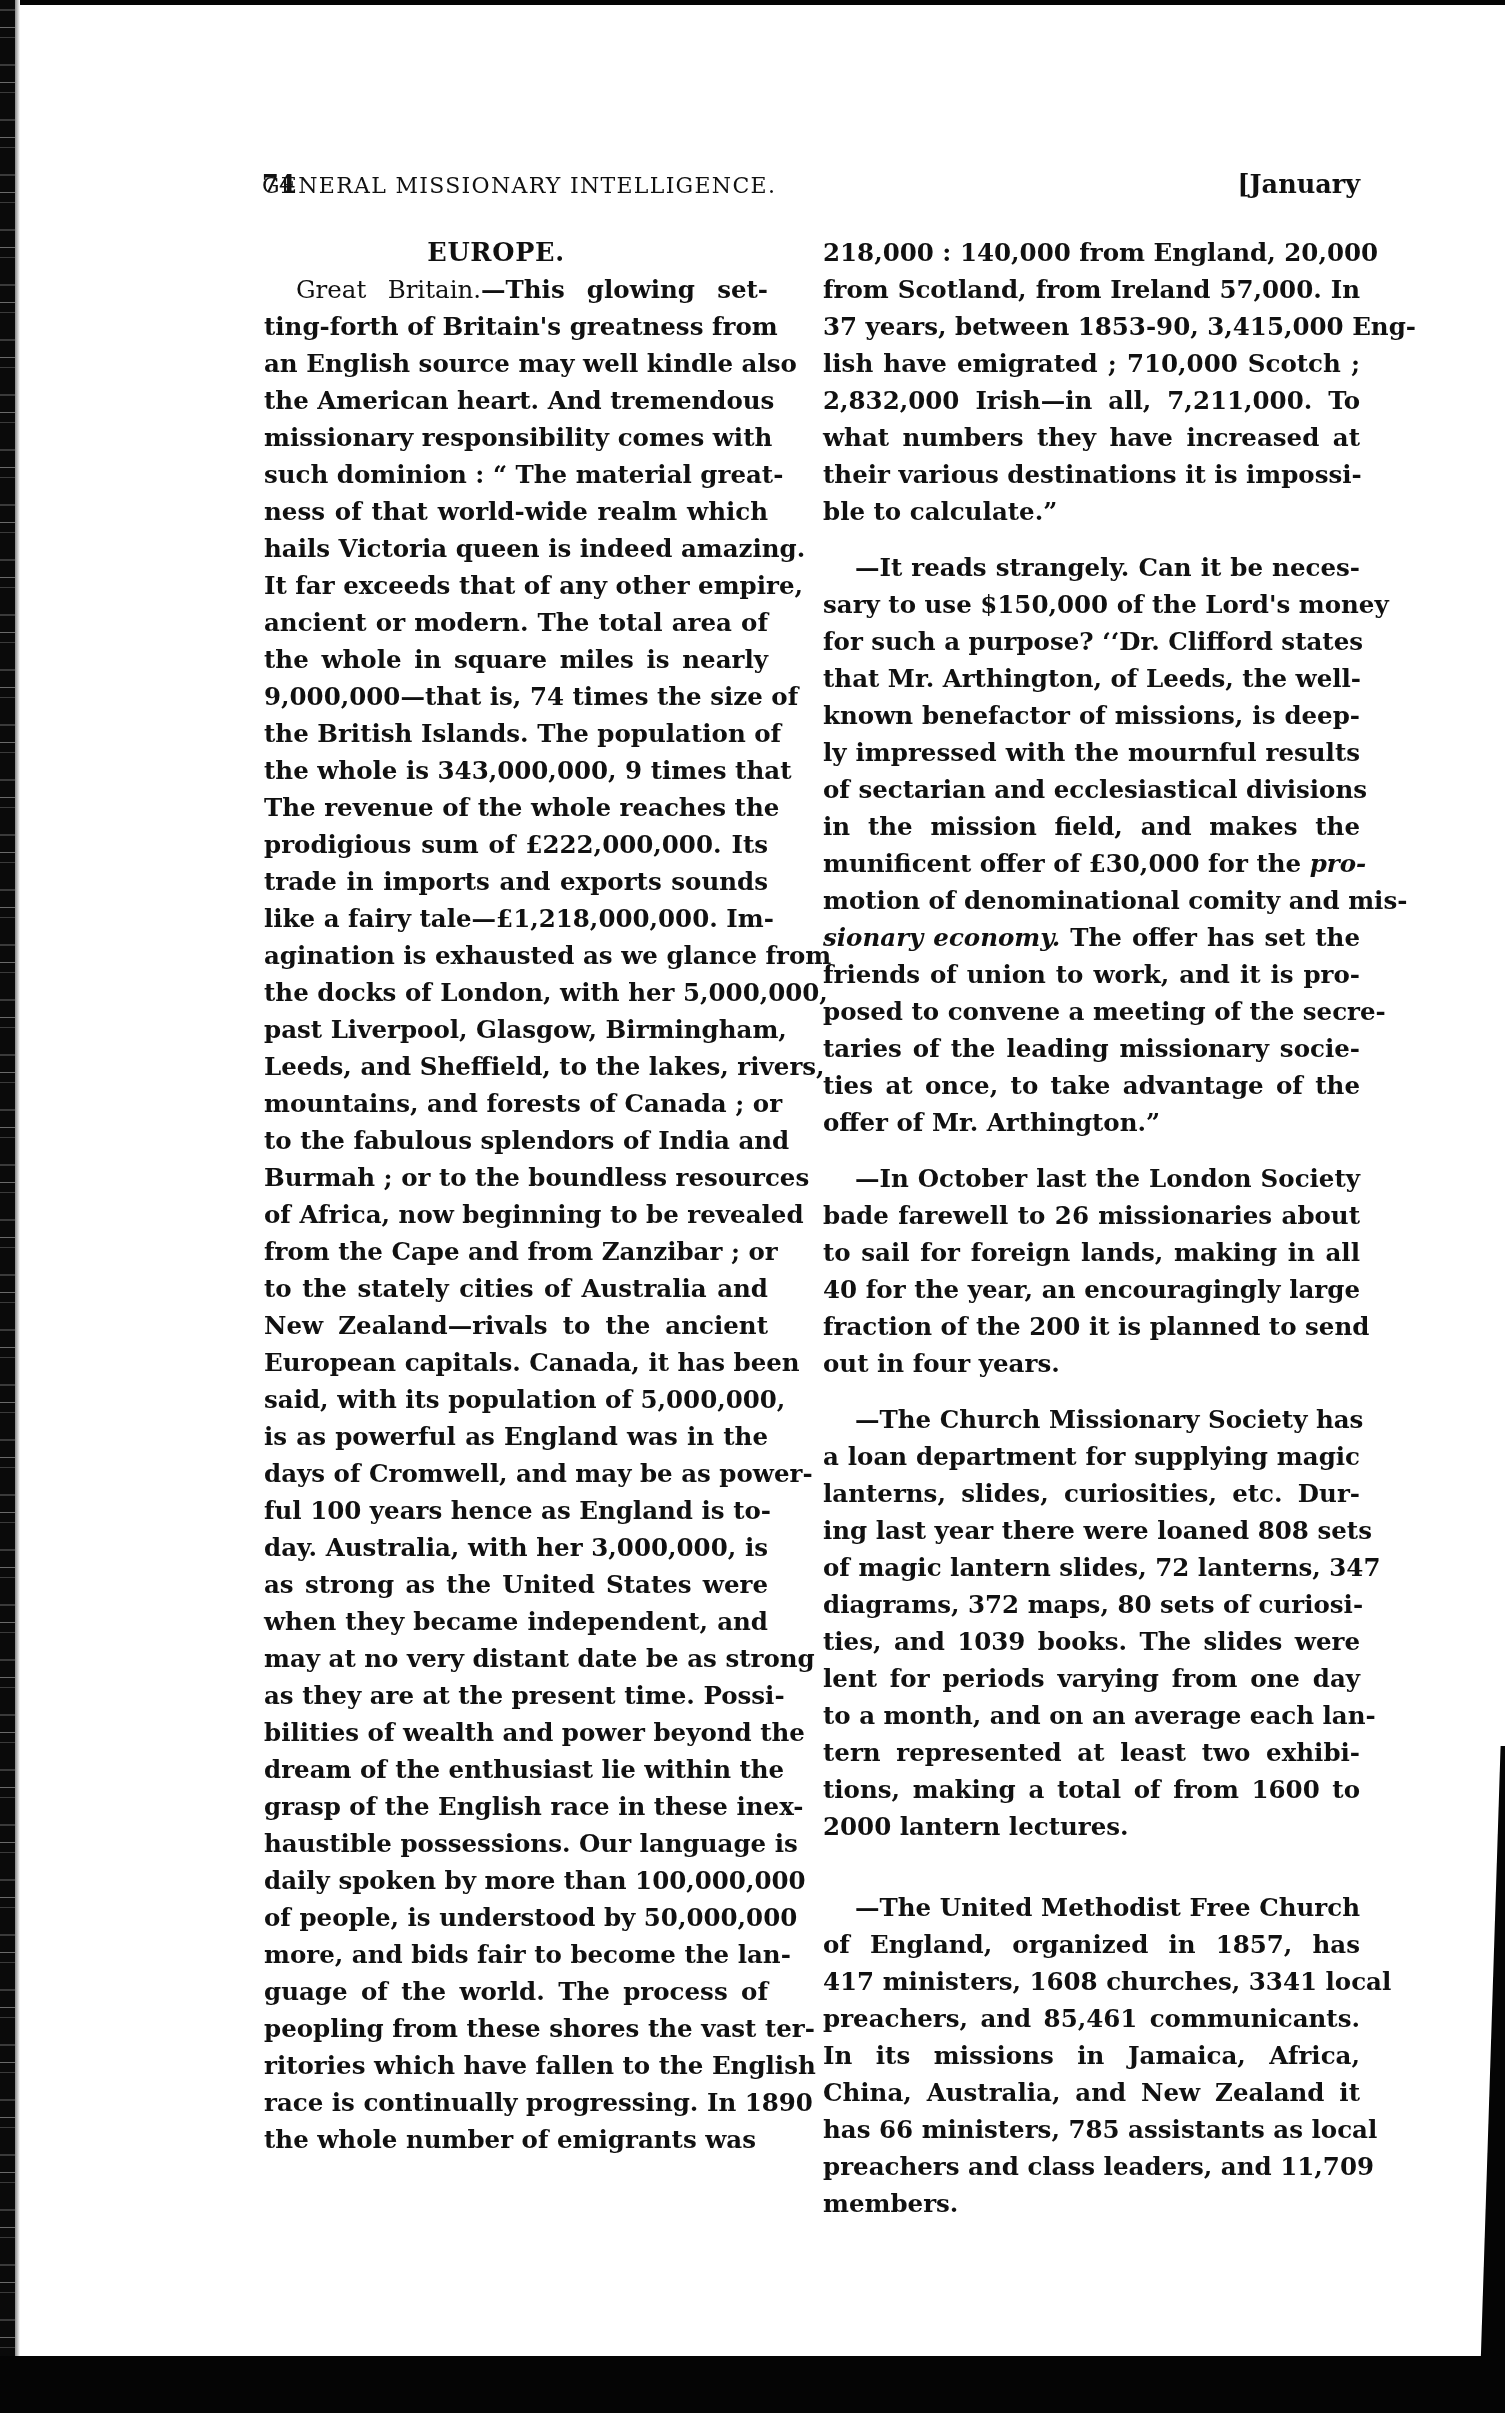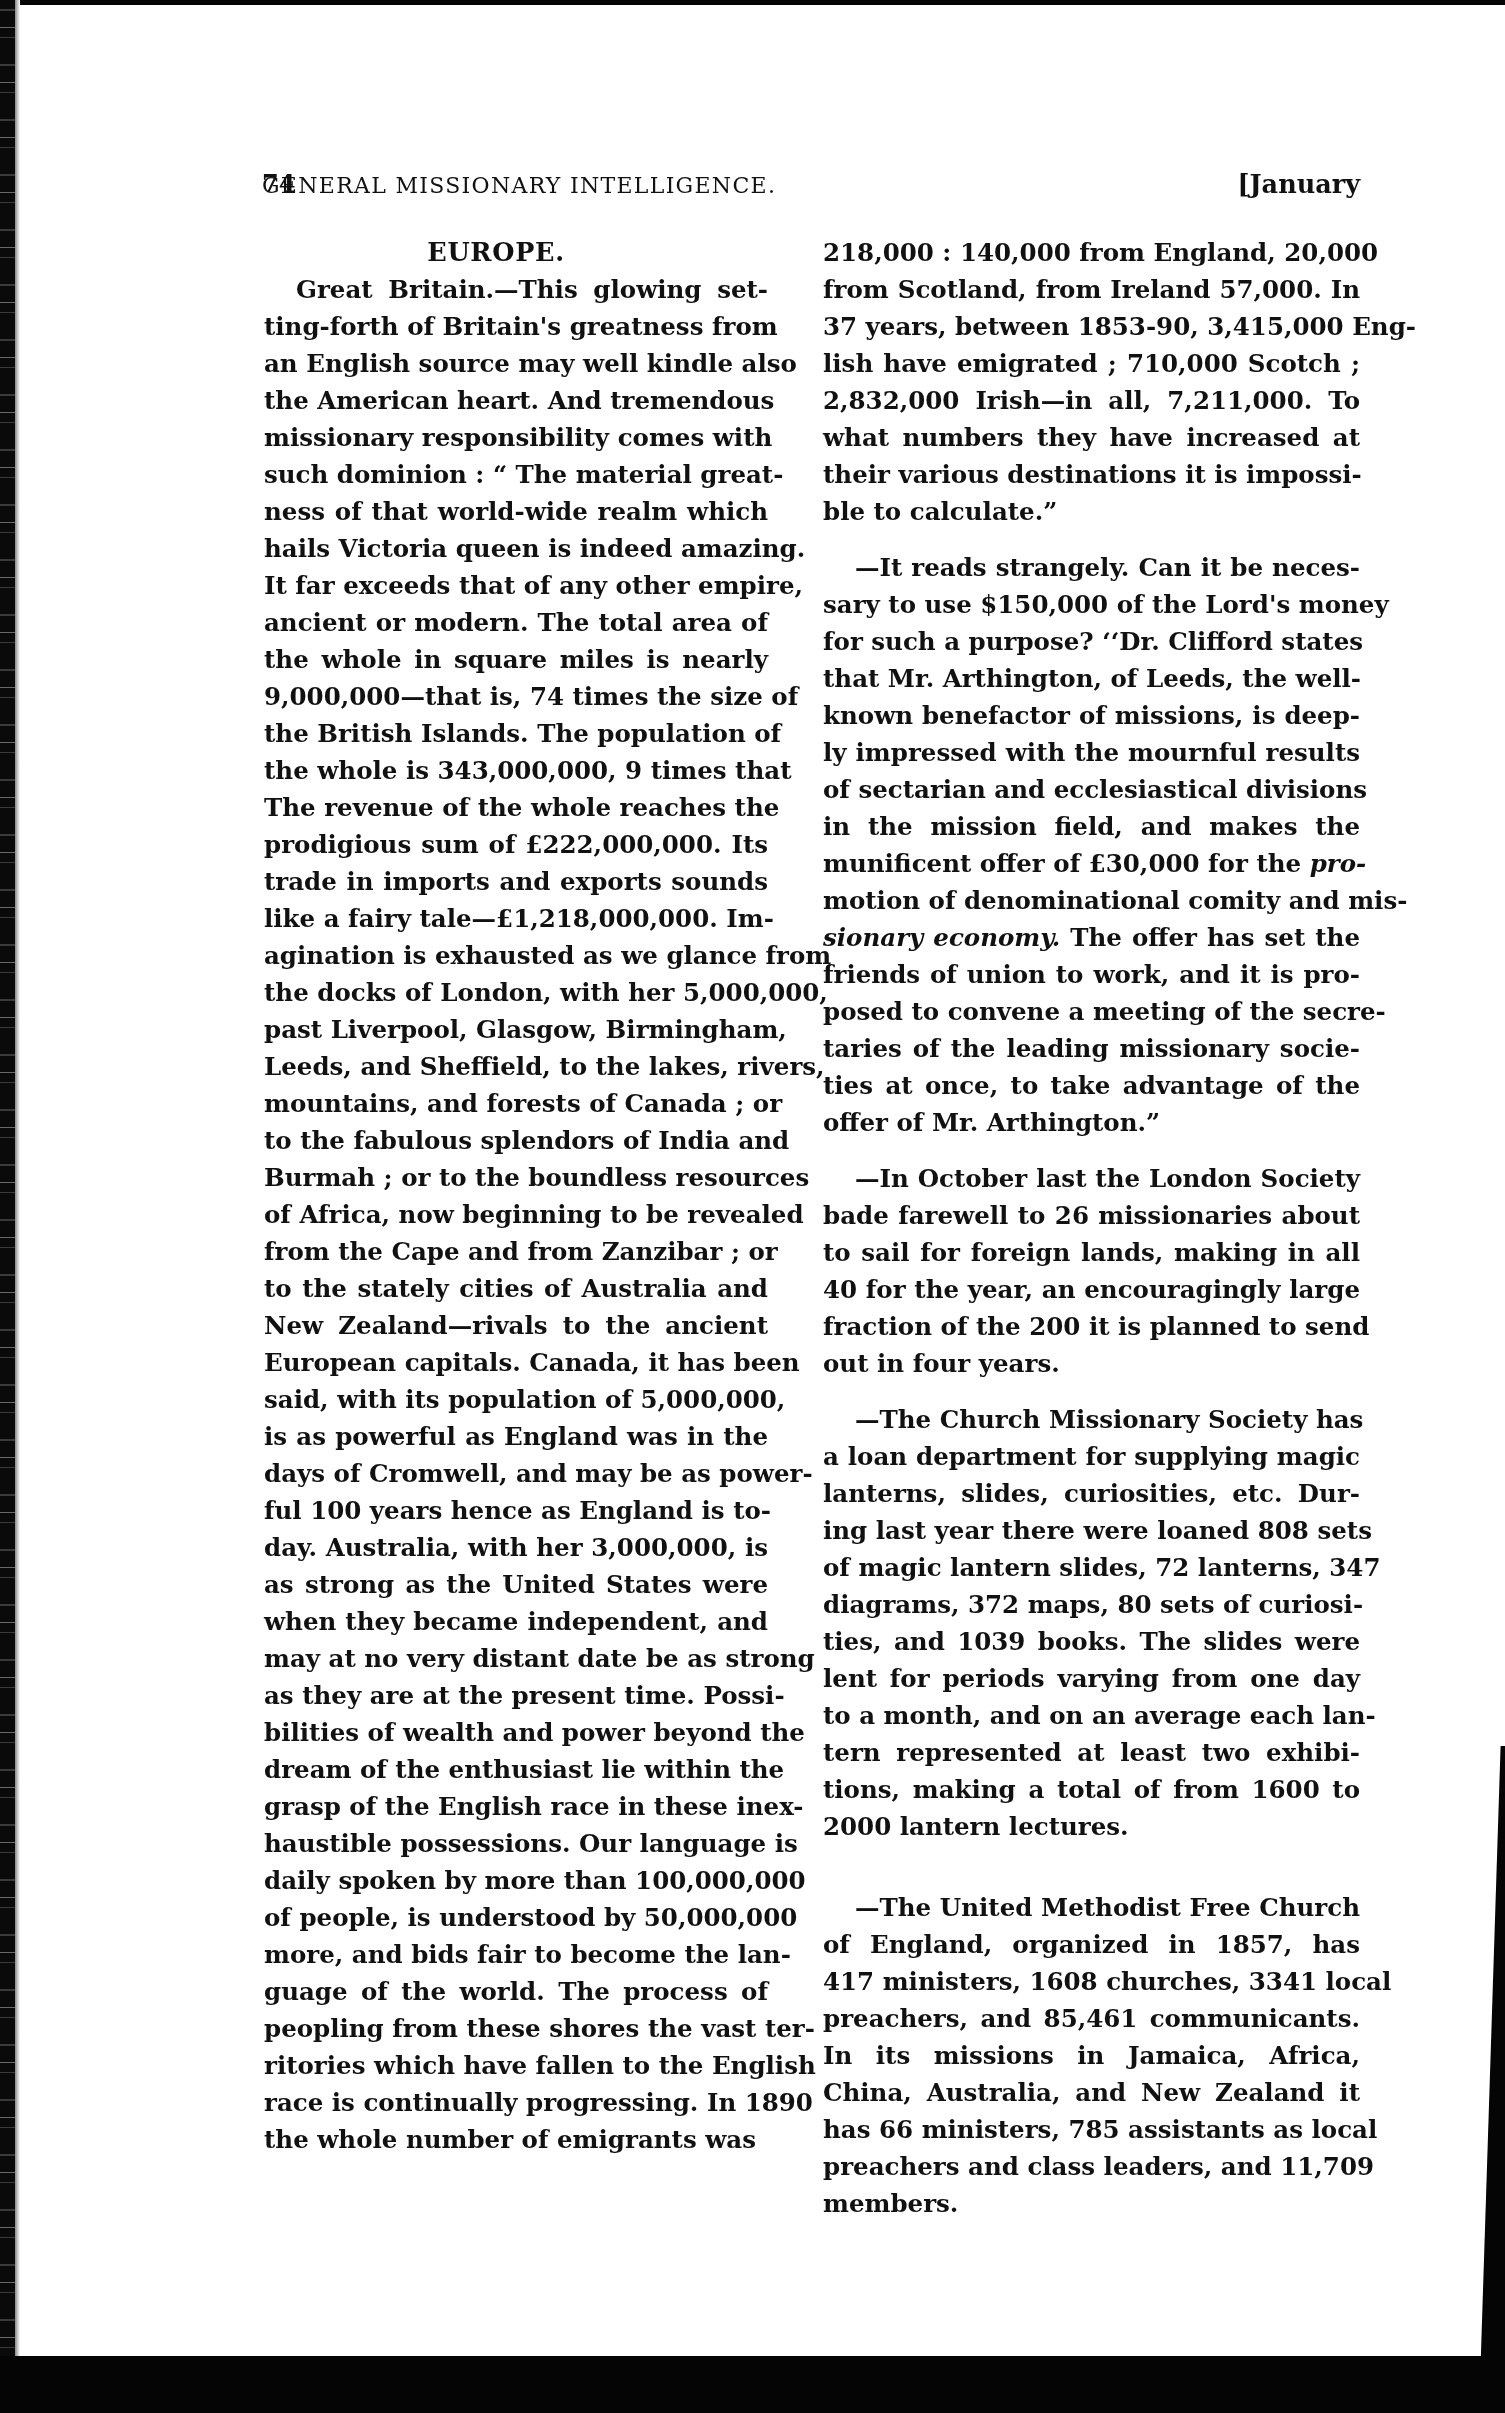--- a/index.html
+++ b/index.html
@@ -22,21 +22,21 @@
   .running-month { position: absolute; right: 0; top: 0; font-size: 25.5px; font-weight: bold; }
 
   .column { position: absolute; top: 234px; font-size: 24.5px; line-height: 37px; font-weight: bold; }
   .col-left { left: 264px; width: 504px; }
   .col-right { left: 823px; width: 537px; }
   .section-heading { text-align: center; font-size: 25.5px; letter-spacing: 0.7px; margin: 0 0 0 0; padding-right: 40px; }
   .para { margin: 0; text-align: justify; text-indent: 0; }
   .para.gap { margin-top: 19px; }
   .line { display: block; text-align: justify; text-align-last: justify; white-space: nowrap; }
   .line.last { text-align-last: left; }
-  .runin { font-weight: bold; }
+  .runin { font-weight: normal; }
   em { font-style: italic; }
 </style>
 </head>
 <body>
 
 <div class="scan-top"></div>
 <div class="scan-left"></div>
 <div class="scan-left-fade"></div>
 <div class="scan-right"></div>
 <div class="scan-bottom"></div>

